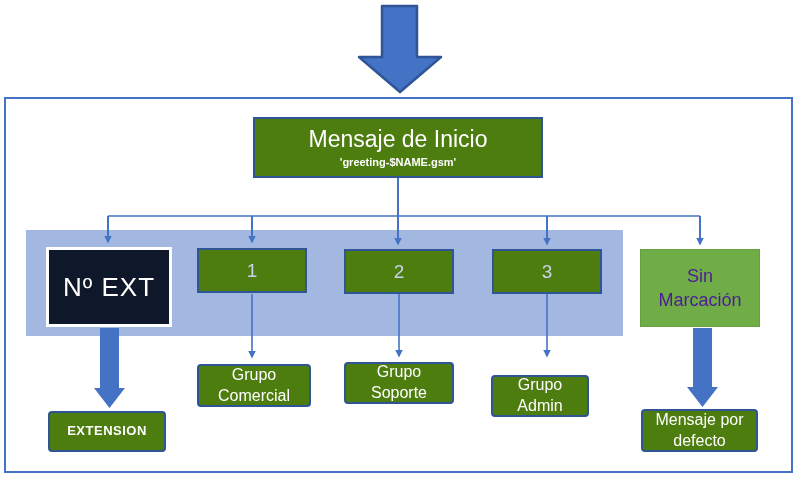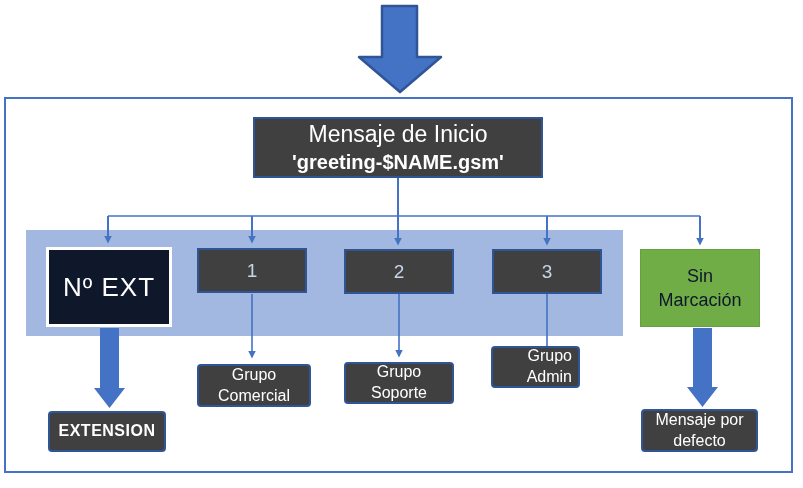--- a/index.html
+++ b/index.html
@@ -16,31 +16,31 @@
     background:#A2B8E0;z-index:1;
   }
   .svg-overlay{
     position:absolute;left:0;top:0;width:803px;height:488px;
     z-index:2;pointer-events:none;
   }
   .node{
     position:absolute;display:flex;flex-direction:column;align-items:center;
     justify-content:center;text-align:center;box-sizing:border-box;z-index:3;
   }
-  .node-blue{background:#404040;border:2px solid #2F5597;color:#ffffff;}
-  .node-green{background:#70AD47;color:#0f172a;border:1px solid #66A040;}
+  .node-blue{background:#4d7c0f;border:2px solid #2F5597;color:#ffffff;}
+  .node-green{background:#70AD47;color:#4c1d95;border:1px solid #66A040;}
   .node-green-white-border{background:#0f172a;color:#ffffff;border:3px solid #ffffff;}
   .rounded{border-radius:4px;}
   .start-title{font-size:23px;line-height:1.2;font-weight:400;}
-  .start-subtitle{font-size:20px;line-height:1.2;font-weight:700;margin-top:2px;}
+  .start-subtitle{font-size:11px;line-height:1.2;font-weight:700;margin-top:2px;}
   .ext-label{font-size:26px;font-weight:400;letter-spacing:1px;}
   .digit-label{font-size:19px;font-weight:400;color:#C9D4EA;}
   .green-label{font-size:18px;line-height:1.35;font-weight:400;padding:0 10px;}
   .dest-label{font-size:16px;line-height:1.3;font-weight:400;padding:0 6px;}
-  .dest-label-bold{font-size:16px;line-height:1.3;font-weight:600;letter-spacing:0.5px;}
+  .dest-label-bold{font-size:13px;line-height:1.3;font-weight:600;letter-spacing:0.5px;}
 </style>
 </head>
 <body>
 
 <div class="stage">
 
   <div class="frame"></div>
 
   <div class="band"></div>
 
@@ -102,21 +102,21 @@
   </div>
 
   <div class="node node-blue rounded" style="left:197px;top:364px;width:114px;height:43px;">
     <div class="dest-label">Grupo Comercial</div>
   </div>
 
   <div class="node node-blue rounded" style="left:344px;top:362px;width:110px;height:42px;">
     <div class="dest-label">Grupo Soporte</div>
   </div>
 
-  <div class="node node-blue rounded" style="left:491px;top:346px;width:89px;height:42px;text-align:right;">
+  <div class="node node-blue rounded" style="left:491px;top:375px;width:98px;height:42px;">
     <div class="dest-label">Grupo Admin</div>
   </div>
 
   <div class="node node-blue rounded" style="left:641px;top:409px;width:117px;height:43px;">
     <div class="dest-label">Mensaje por defecto</div>
   </div>
 
 </div>
 
 </body></html>

